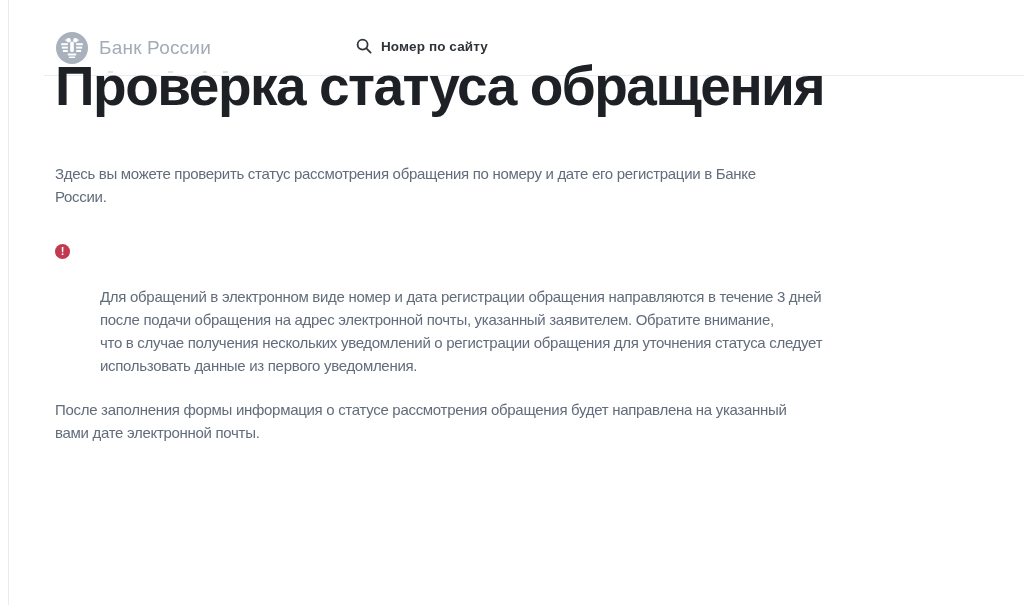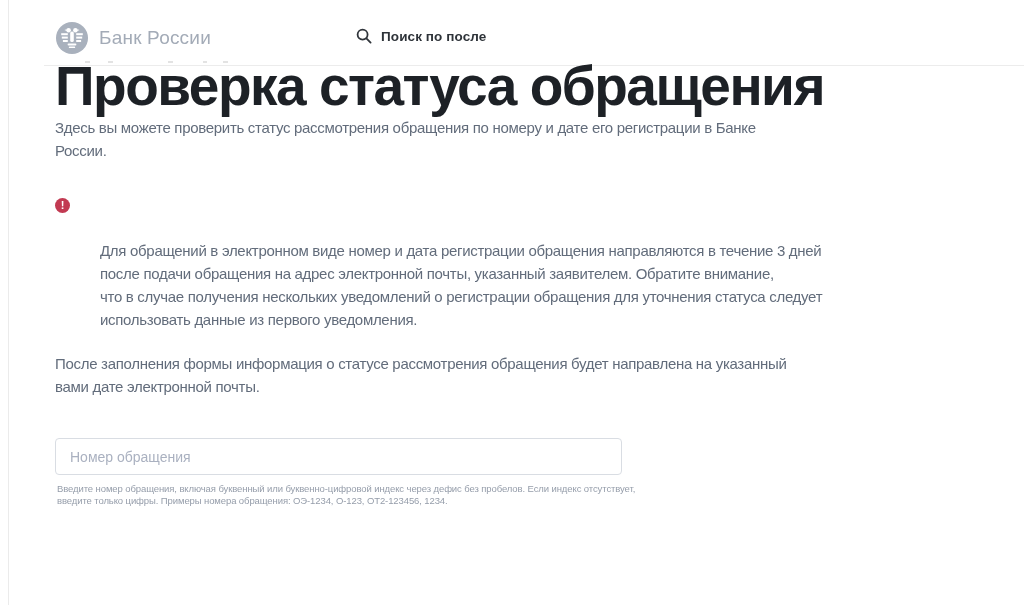--- a/index.html
+++ b/index.html
@@ -15,21 +15,21 @@
   .page { position: absolute; inset: 0; background: #fff; }
 
   
   .left-hairline {
     position: absolute; left: 8px; top: 0; bottom: 0;
     width: 1px; background: #ebebeb;
   }
 
   
   .header {
-    position: absolute; left: 0; right: 0; top: 8px; height: 57px;
+    position: absolute; left: 0; right: 0; top: 18px; height: 57px;
   }
   .brand {
     position: absolute; left: 55px; top: 13px;
     display: flex; align-items: center; gap: 10px;
     cursor: pointer; text-decoration: none;
   }
   .brand-logo { width: 34px; height: 34px; display: block; }
   .brand-name {
     font-size: 19px; color: #a3abb7; letter-spacing: 0.2px;
   }
@@ -65,21 +65,21 @@
     font-size: 55px; line-height: 1.08; font-weight: 700;
     letter-spacing: -1.5px; color: #1d2126;
   }
 
   .multiline { white-space: pre-line; }
 
   .para {
     font-size: 15px; line-height: 23px; letter-spacing: -0.3px;
     color: #626c7b;
   }
-  .intro  { }
+  .intro  { margin-top: 46px; }
 
   .notice {
     margin-top: 32px;
     display: flex; align-items: flex-start; gap: 7px;
   }
   .alert-icon {
     flex: 0 0 auto;
     width: 15px; height: 15px; margin-top: 4px;
     border-radius: 50%;
     background: #c23a52;
@@ -137,21 +137,21 @@
         </g>
       </svg>
       <span class="brand-name">Банк России</span>
     </a>
 
     <div class="search">
       <svg class="search-icon" viewBox="0 0 16 16" xmlns="http://www.w3.org/2000/svg">
         <circle cx="6.6" cy="6.6" r="5" fill="none" stroke="#30353b" stroke-width="1.8"></circle>
         <line x1="10.4" y1="10.4" x2="14.6" y2="14.6" stroke="#30353b" stroke-width="1.8" stroke-linecap="round"></line>
       </svg>
-      <span class="search-label">Поиск по после</span>
+      <span class="search-label">Номер по сайту</span>
     </div>
 
     <div class="crumb-marks">
       <i></i>
         <i></i>
         <i></i>
         <i></i>
         <i></i>
     </div>
     <div class="header-hairline"></div>
@@ -169,20 +169,15 @@
     </div>
 
     <p class="para body1 multiline">Для обращений в электронном виде номер и дата регистрации обращения направляются в течение 3 дней
 после подачи обращения на адрес электронной почты, указанный заявителем. Обратите внимание,
 что в случае получения нескольких уведомлений о регистрации обращения для уточнения статуса следует
 использовать данные из первого уведомления.</p>
 
     <p class="para body2 multiline">После заполнения формы информация о статусе рассмотрения обращения будет направлена на указанный
 вами дате электронной почты.</p>
 
-    <div class="form-block">
-      <input class="appeal-input" type="text" placeholder="Номер обращения" style="">
-      <div class="hint multiline">Введите номер обращения, включая буквенный или буквенно-цифровой индекс через дефис без пробелов. Если индекс отсутствует,
-введите только цифры. Примеры номера обращения: ОЭ-1234, О-123, ОТ2-123456, 1234.</div>
-    </div>
 
   </div>
 </div>
 
 </body></html>

